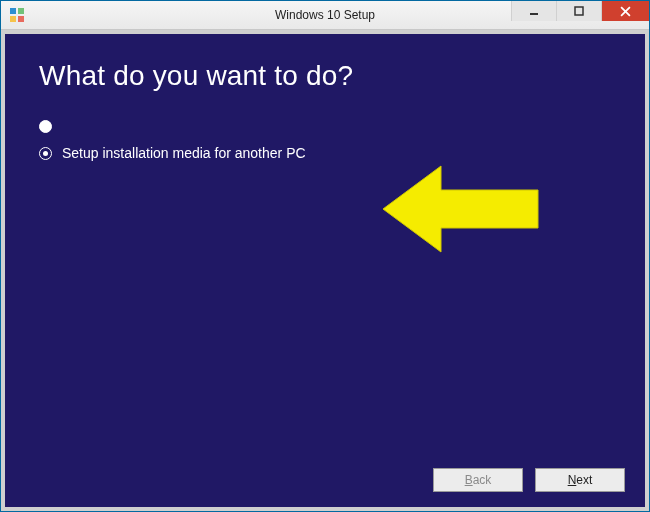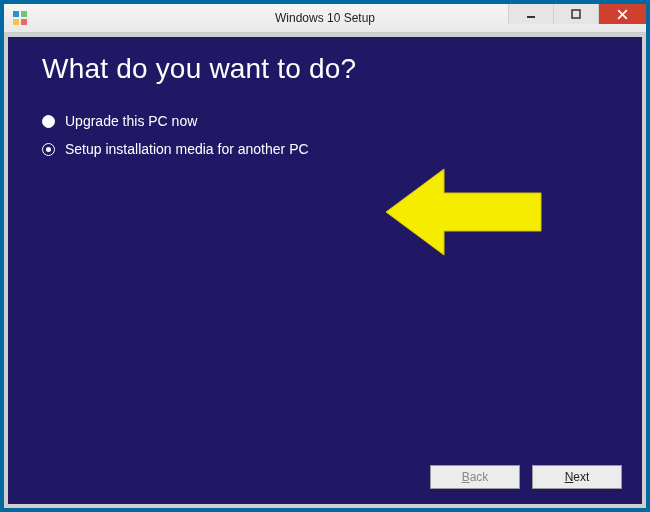--- a/index.html
+++ b/index.html
@@ -1,19 +1,19 @@
 <!DOCTYPE html>
 <html><head>
 <meta charset="utf-8">
 <style>
   * { box-sizing: border-box; margin: 0; padding: 0; }
   html, body { width: 650px; height: 512px; font-family: "Segoe UI", Tahoma, sans-serif; }
   .window {
     width: 650px; height: 512px;
-    border: 4px solid #0369a1;
+    border: 1px solid #0369a1;
     background: #cfcfcf;
     display: flex; flex-direction: column;
   }
   .titlebar {
     height: 29px;
     background: linear-gradient(#f5f5f5, #e9e9e9);
     border-bottom: 1px solid #c8c8c8;
     display: flex; align-items: center;
     position: relative;
     font-size: 12px;
@@ -51,21 +51,21 @@
   }
   .content-frame {
     flex: 1;
     margin: 4px;
     background: #201865;
     position: relative;
     display: flex; flex-direction: column;
     color: #fff;
   }
   .content-inner {
-    padding: 16px 34px 0 34px;
+    padding: 26px 34px 0 34px;
     flex: 1;
     position: relative;
   }
   h1.heading {
     font-weight: 300;
     font-size: 28px;
     letter-spacing: 0.2px;
     margin-bottom: 28px;
     color: #fff;
   }
@@ -153,21 +153,20 @@
 
   <div class="content-frame">
     <div class="content-inner">
 
       <h1 class="heading">What do you want to do?</h1>
 
       <div class="options">
 
         <div class="option-row">
           <span class="radio filled"></span>
-          <span class="option-label">Upgrade this PC now</span>
         </div>
 
         <div class="option-row">
           <span class="radio">
               <span class="dot"></span>
             </span>
           <span class="option-label">Setup installation media for another PC</span>
         </div>
 
       </div>

